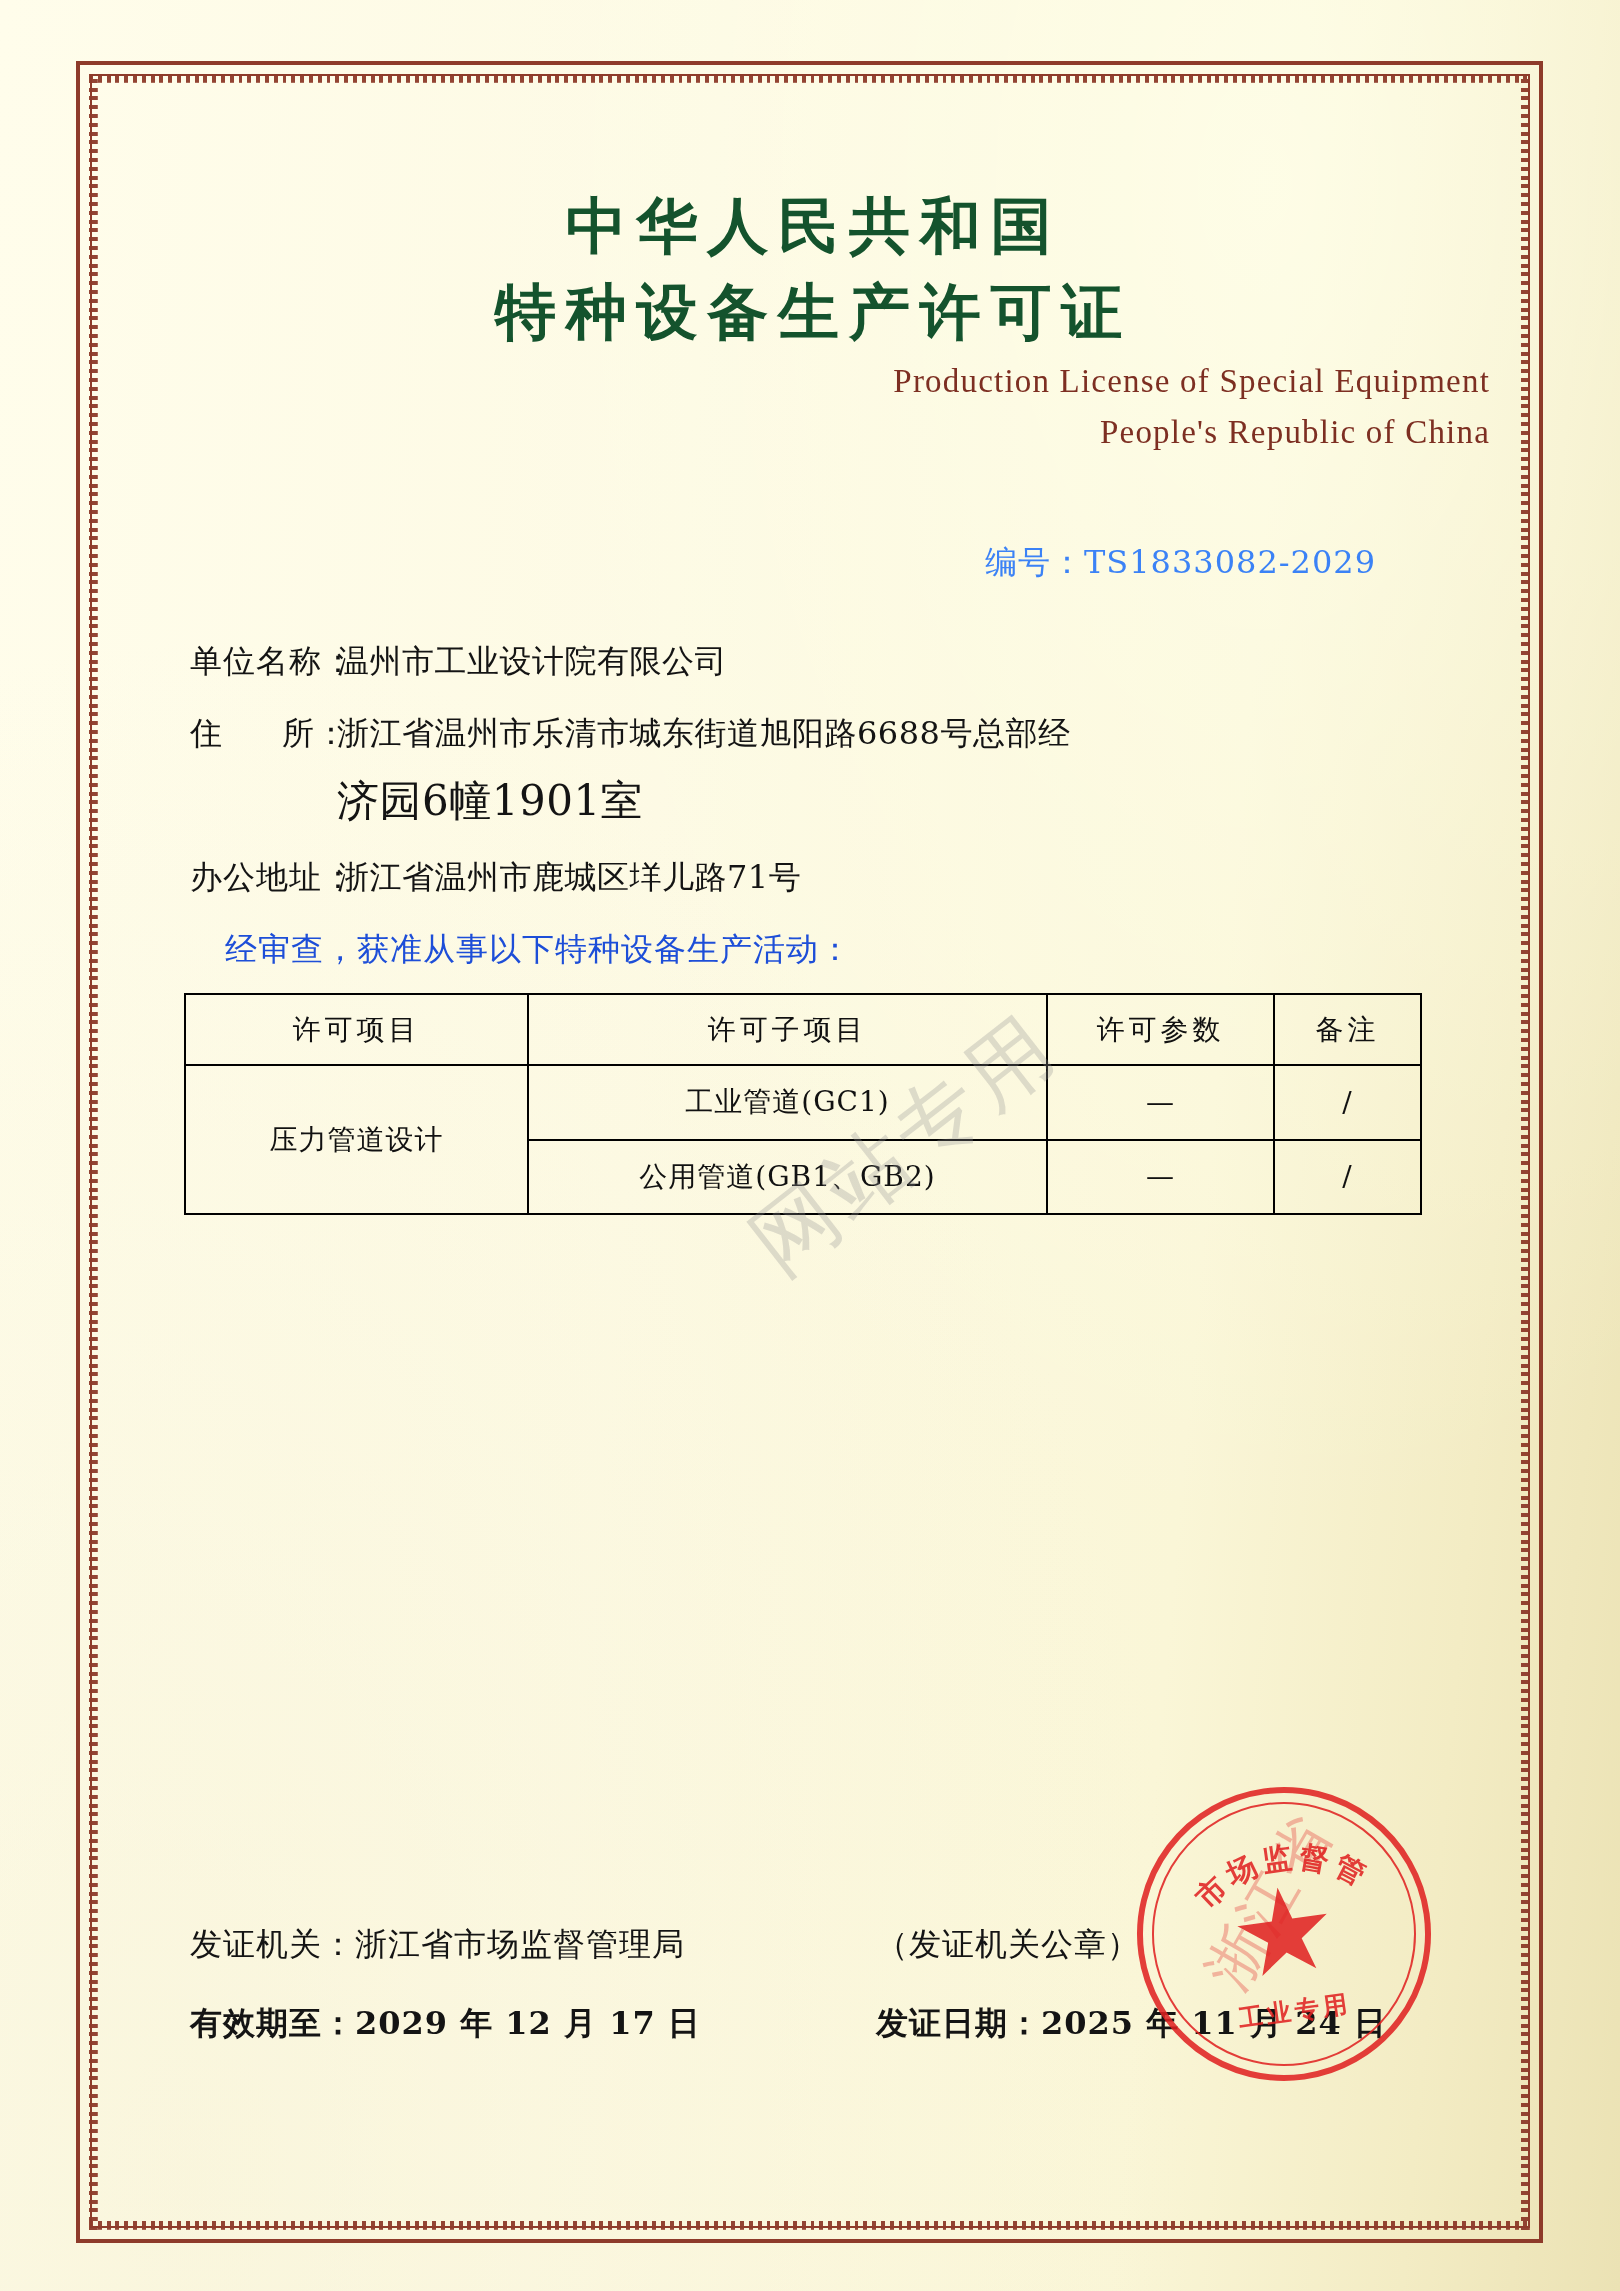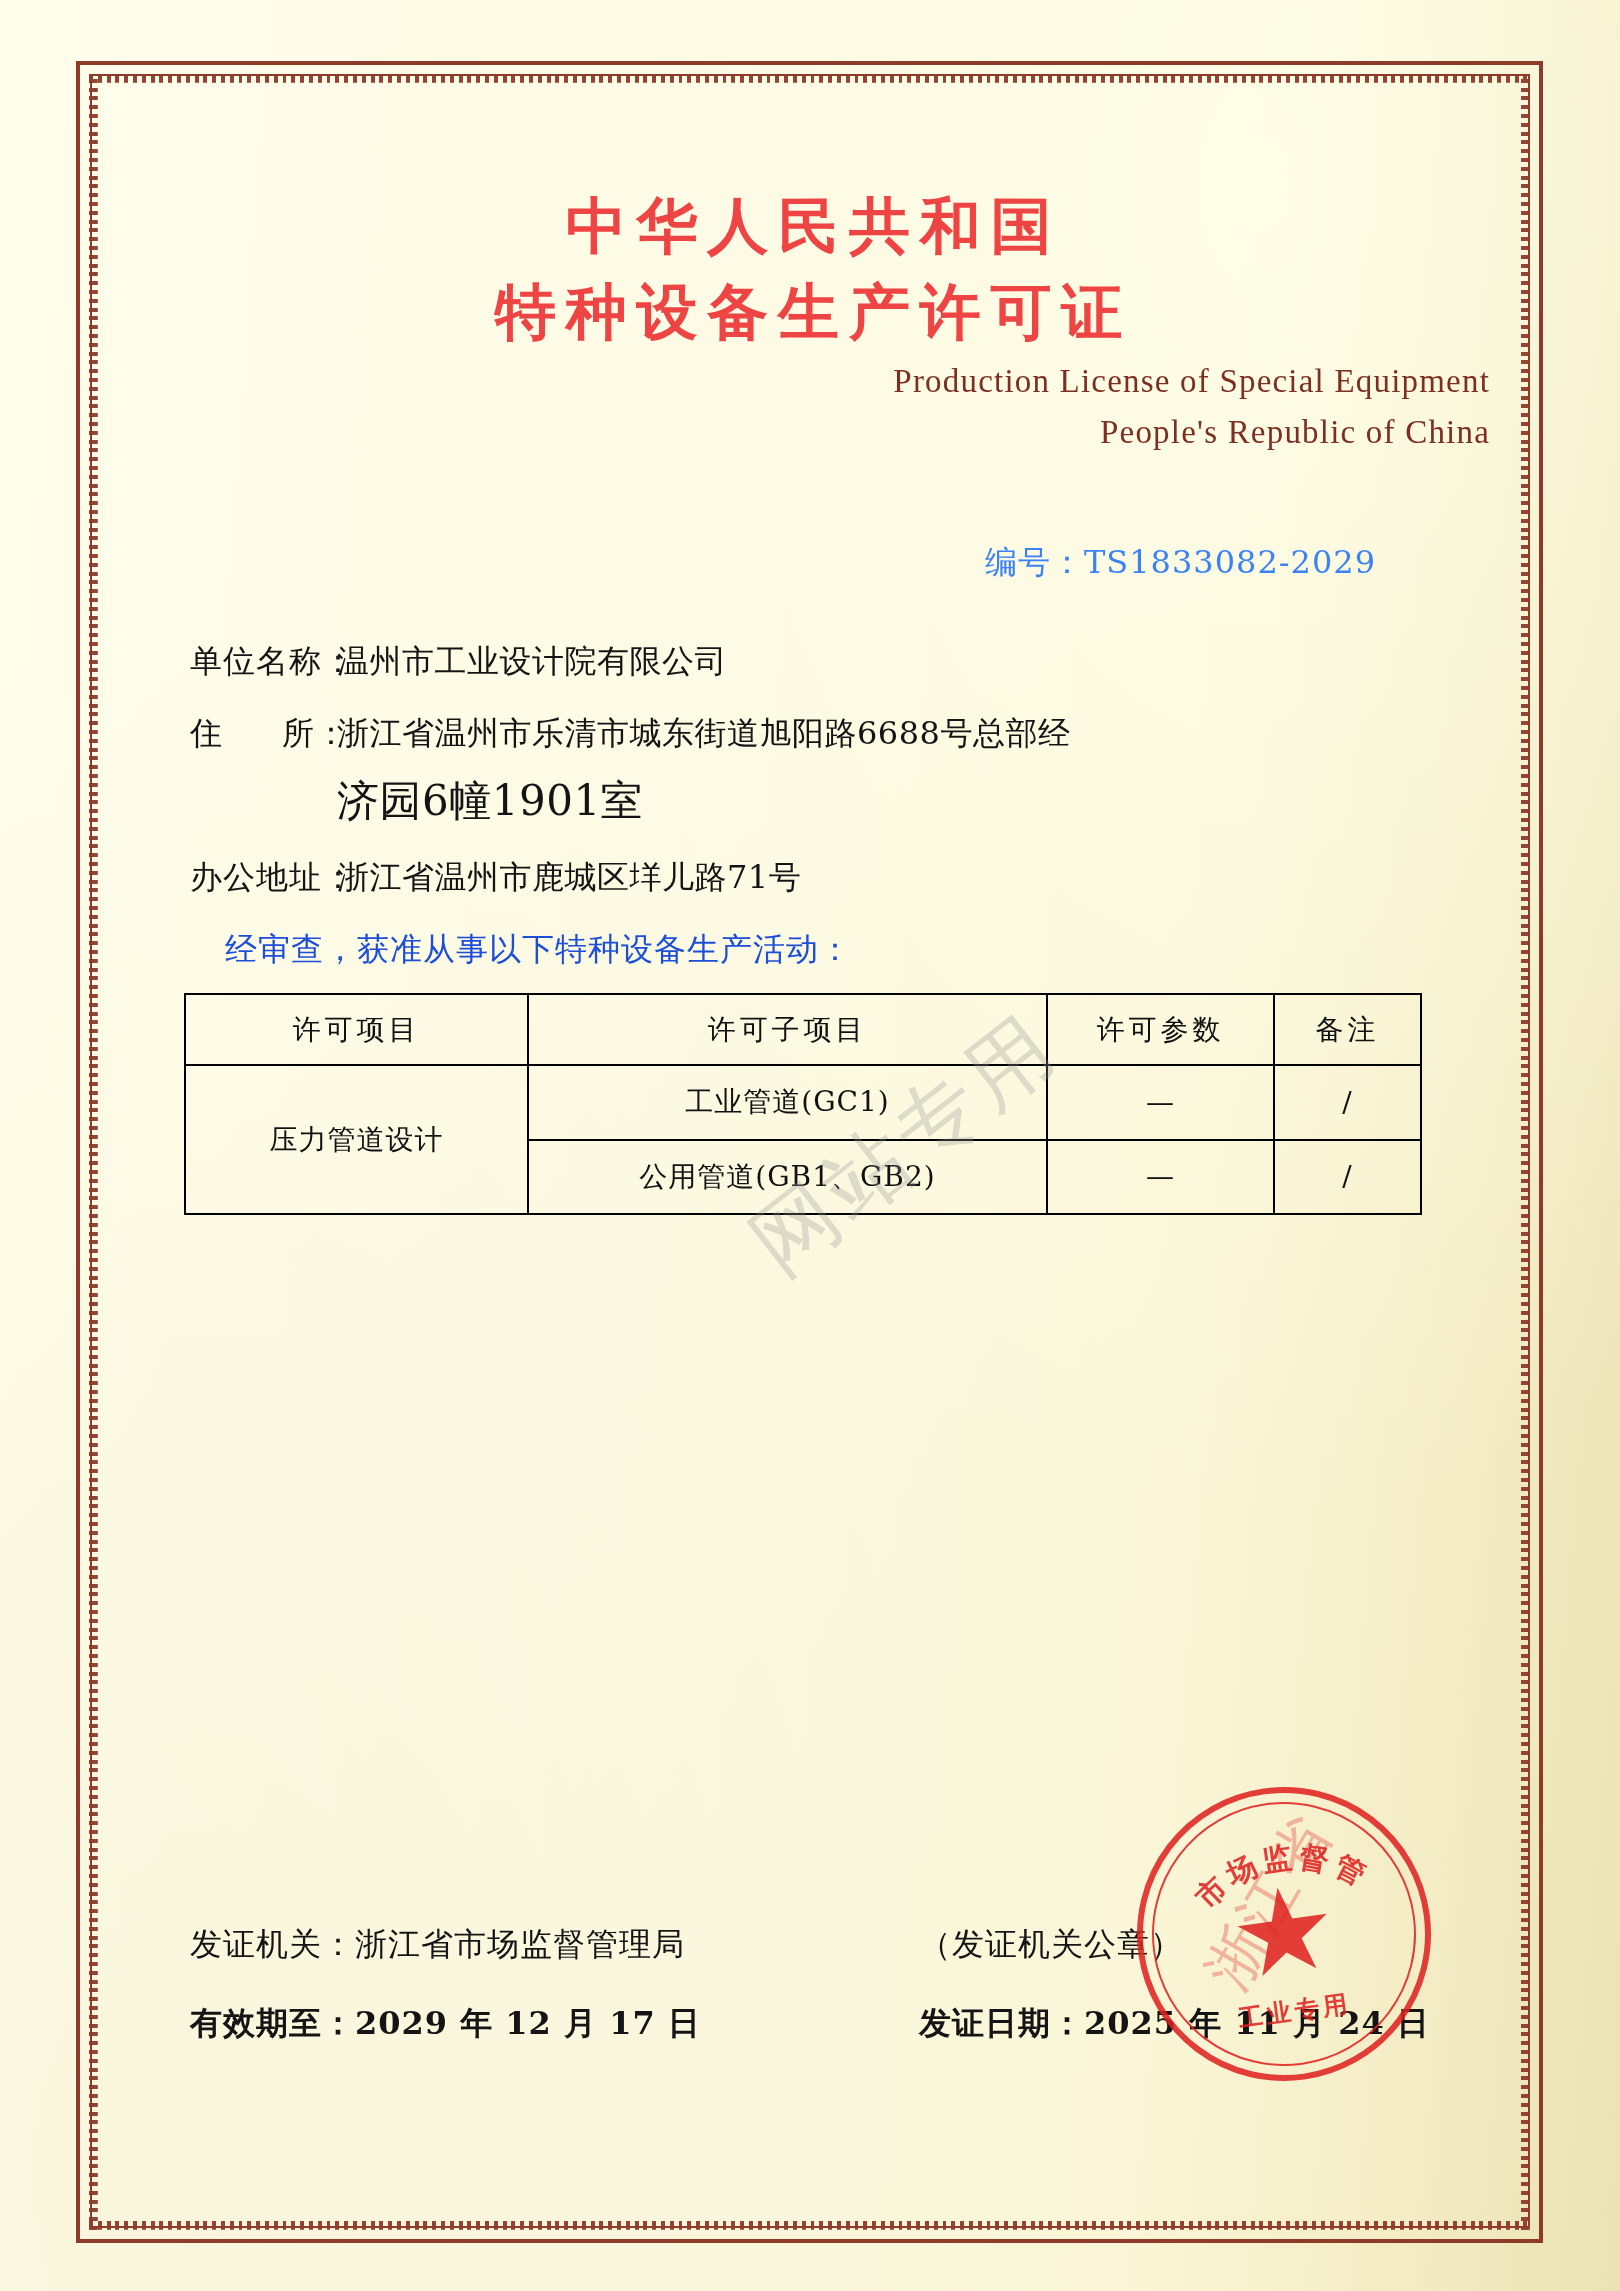--- a/index.html
+++ b/index.html
@@ -73,21 +73,21 @@
     position: absolute;
     left: 137px;
     top: 108px;
     width: 1353px;
     height: 2098px;
   }
 
   
   .title-cn1, .title-cn2 {
     text-align: center;
-    color: #ef4444;
+    color: #14532d;
     font-family: "DejaVu Serif", "Liberation Serif", serif;
     font-weight: bold;
     letter-spacing: 9.8px;
   }
   .title-cn1 {
     font-size: 61px;
     margin-top: 86px;
     line-height: 1.05;
   }
   .title-cn2 {
@@ -211,21 +211,20 @@
     width: 1274px;
     color: #141414;
     font-family: "DejaVu Serif", "Liberation Serif", serif;
   }
   .footer-row {
     display: flex;
     align-items: baseline;
     font-size: 32px;
     letter-spacing: 1px;
     margin-bottom: 35px;
-    gap: 43px;
   }
   .footer-left {
     width: 686px;
     white-space: nowrap;
   }
   .footer-right {
     white-space: nowrap;
   }
   .strong-val {
     font-weight: bold;

